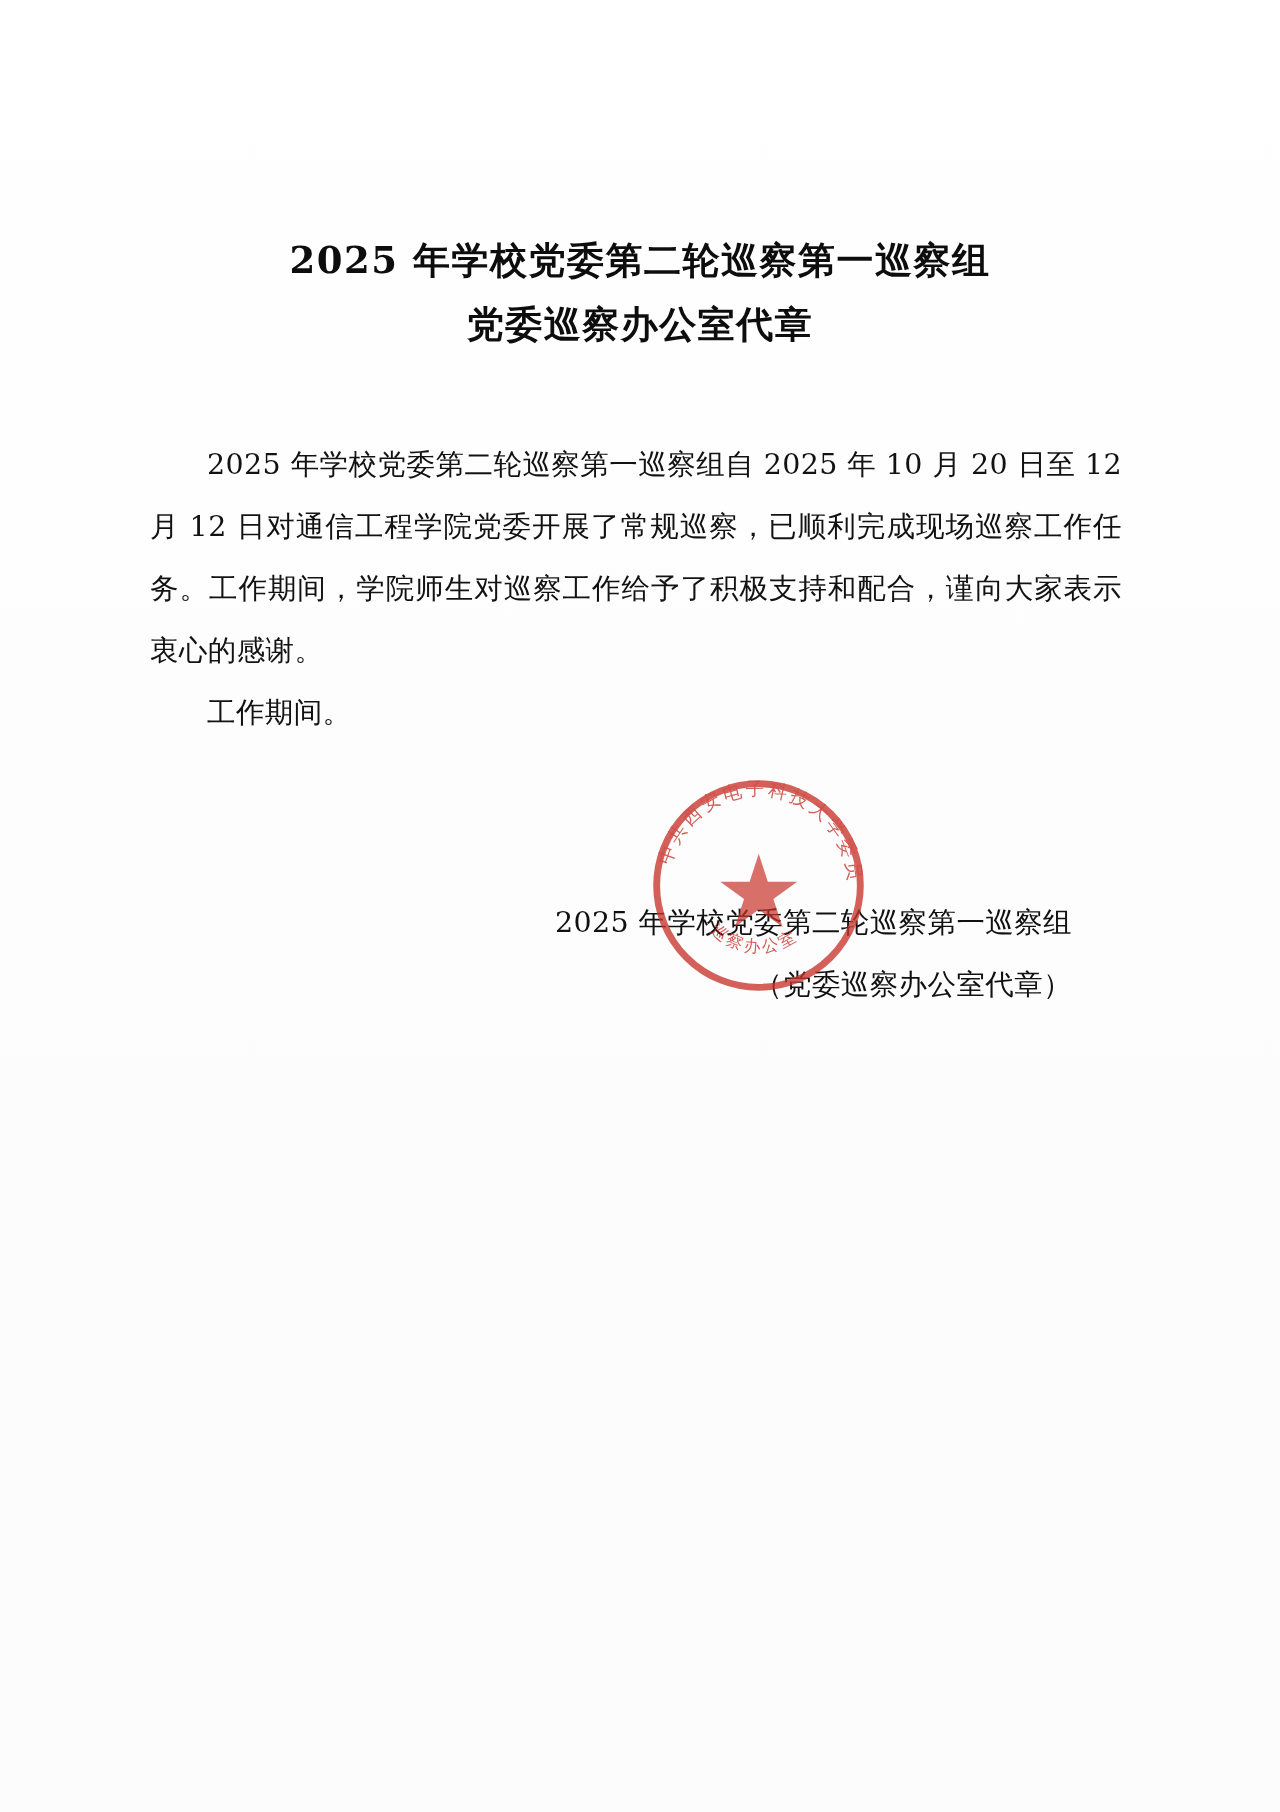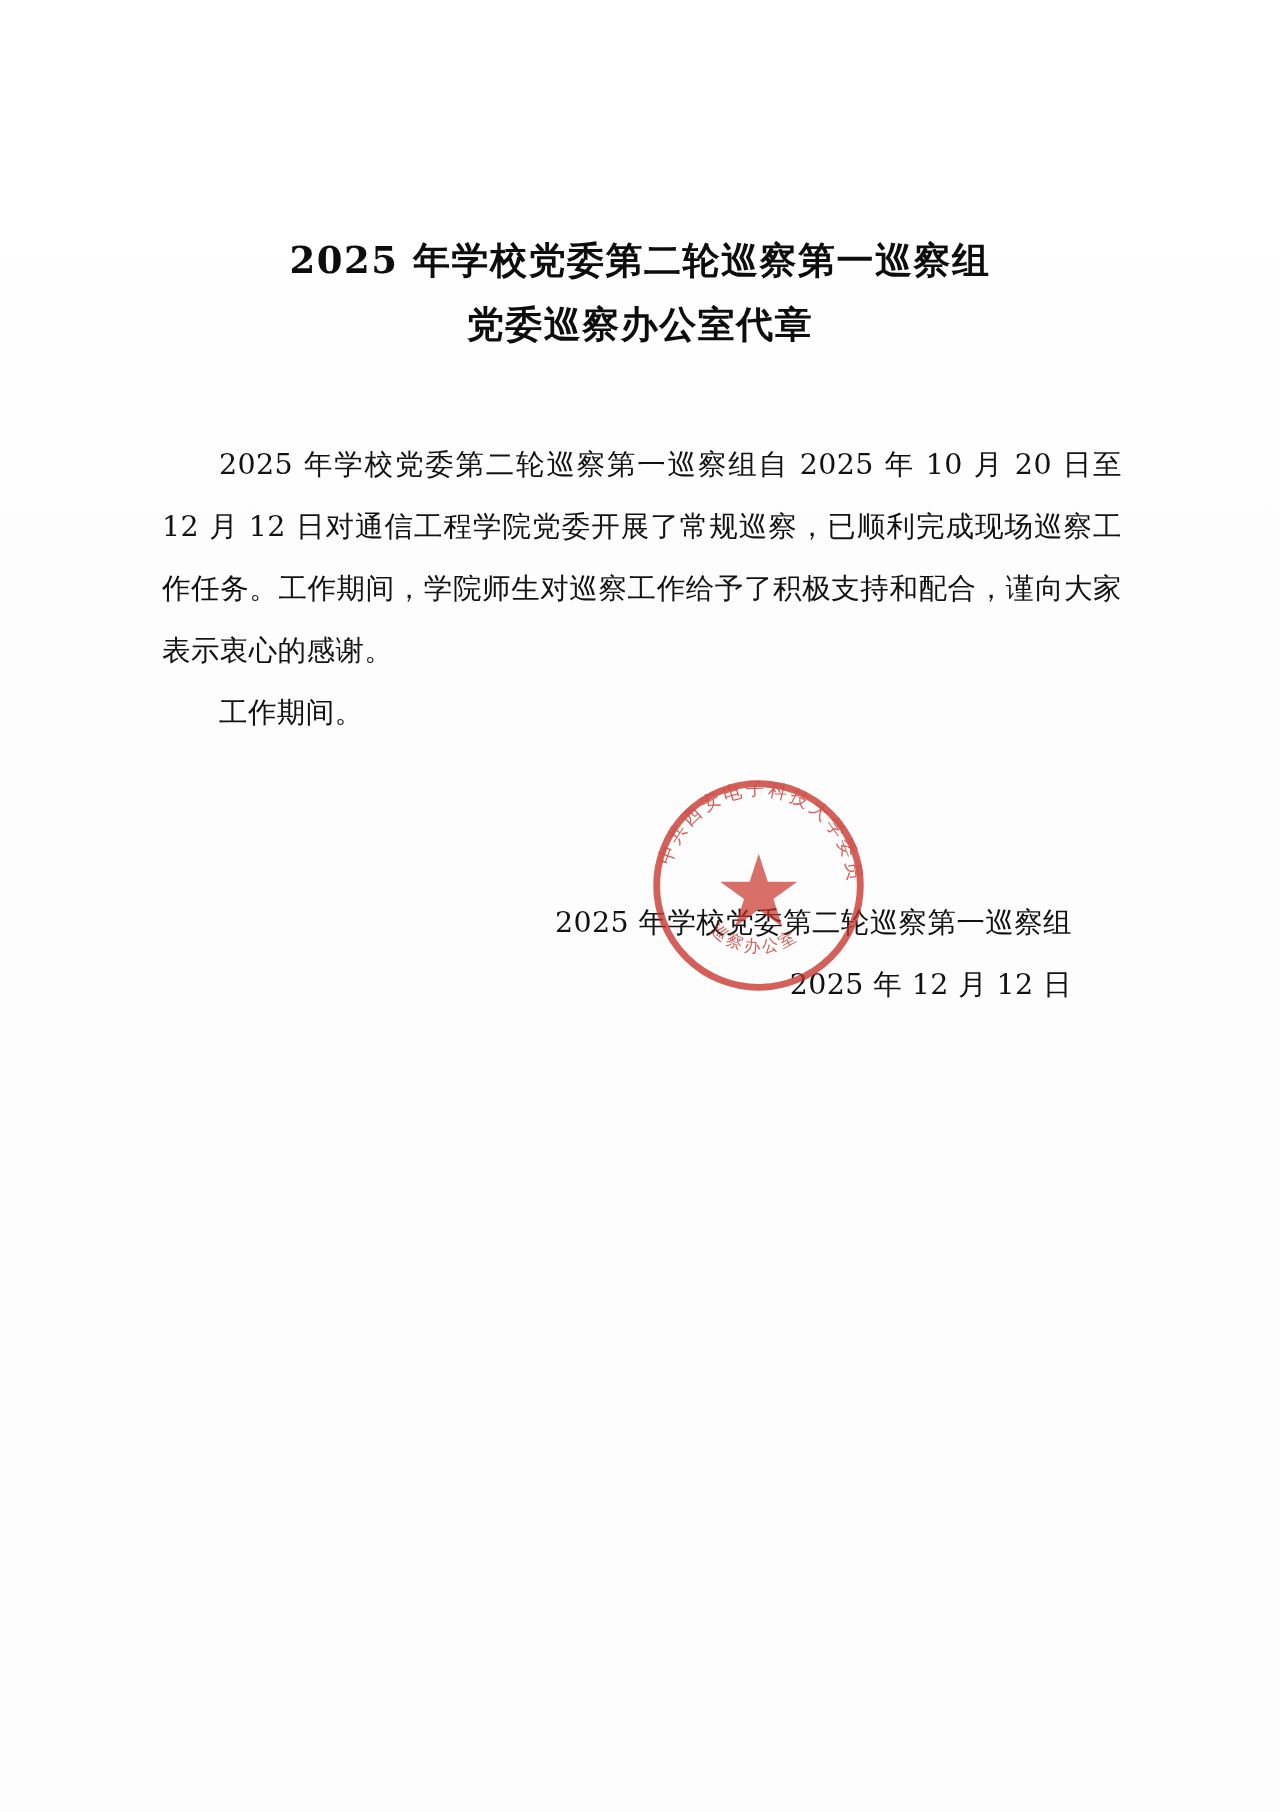--- a/index.html
+++ b/index.html
@@ -57,21 +57,21 @@
     margin-top: 78px;
     font-size: 28.5px;
     line-height: 62px;
     letter-spacing: 0.4px;
     color: #121212;
   }
   .para {
     text-indent: 2em;
     text-align: justify;
     text-justify: inter-ideograph;
-    margin: 0 0 0 12px;
+    margin: 0 0 0 0;
     padding-right: 8px;
   }
   .para + .para {
     margin-top: 0px;
   }
 
   .sign-block {
     margin-top: 148px;
     text-align: right;
     font-size: 28.5px;
@@ -113,21 +113,21 @@
       <div class="title-line">党委巡察办公室代章</div>
     </div>
 
     <div class="body-block">
       <p class="para">2025 年学校党委第二轮巡察第一巡察组自 2025 年 10 月 20 日至 12 月 12 日对通信工程学院党委开展了常规巡察，已顺利完成现场巡察工作任务。工作期间，学院师生对巡察工作给予了积极支持和配合，谨向大家表示衷心的感谢。</p>
       <p class="para">工作期间。</p>
     </div>
 
     <div class="sign-block">
       <div class="sign-line">2025 年学校党委第二轮巡察第一巡察组</div>
-      <div class="sign-line">2025 年 12 月 12 日</div>
+      <div class="sign-line">（党委巡察办公室代章）</div>
     </div>
 
   </div>
 
   <div class="seal">
     <svg viewBox="0 0 240 240" xmlns="http://www.w3.org/2000/svg" aria-hidden="true">
       <defs>
         <path id="arcTop" d="M 120,120 m -92,0 a 92,92 0 1,1 184,0" fill="none"></path>
         <path id="arcBottom" d="M 120,120 m -68,0 a 68,68 0 1,0 136,0" fill="none"></path>
       </defs>

